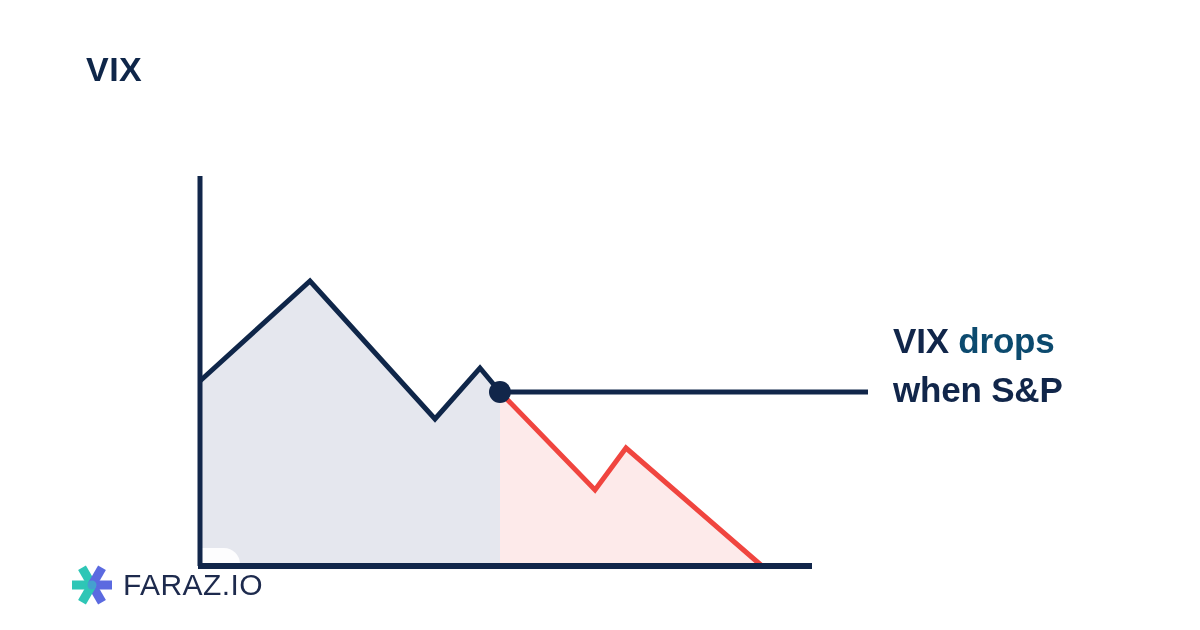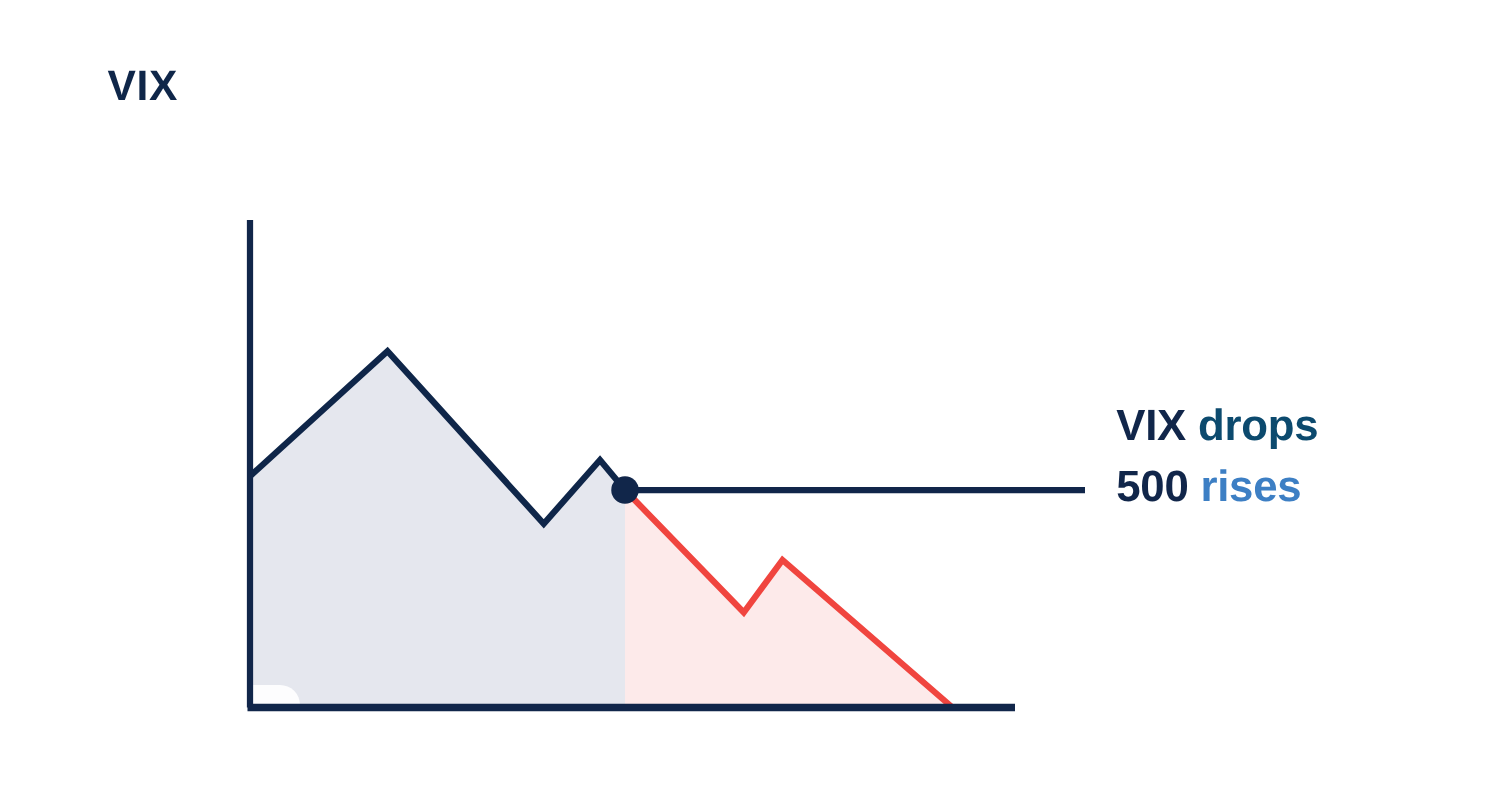--- a/index.html
+++ b/index.html
@@ -107,17 +107,37 @@
 
     <line x1="198" y1="550" x2="812" y2="550" stroke="#11264a" stroke-width="6"></line>
 
     <line x1="500" y1="376" x2="868" y2="376" stroke="#11264a" stroke-width="5"></line>
 
     <circle cx="500" cy="376" r="11" fill="#11264a"></circle>
   </svg>
 
   <div class="callout">
     <div class="line"><span>VIX </span><span class="word-drops">drops</span></div>
-    <div class="line"><span>500 </span><span class="word-rises">rises</span></div>
+    <div class="line">when S&amp;P</div>
   </div>
 
+  <div class="brand">
+    <svg class="brand-mark" viewBox="0 0 44 44">
+
+      <rect x="2" y="17.5" width="20" height="9" fill="#2ec6b6"></rect>
+      <rect x="22" y="17.5" width="20" height="9" fill="#5b6ae0"></rect>
+
+      <g transform="rotate(60 22 22)">
+        <rect x="2" y="17.5" width="20" height="9" fill="#2ec6b6"></rect>
+        <rect x="22" y="17.5" width="20" height="9" fill="#5b6ae0"></rect>
+      </g>
+
+      <g transform="rotate(120 22 22)">
+        <rect x="2" y="17.5" width="20" height="9" fill="#5b6ae0"></rect>
+        <rect x="22" y="17.5" width="20" height="9" fill="#2ec6b6"></rect>
+      </g>
+
+      <circle cx="22" cy="22" r="4.5" fill="#45a0cf"></circle>
+    </svg>
+    <span class="brand-name">FARAZ.IO</span>
+  </div>
 
 </div>
 
 </body></html>

